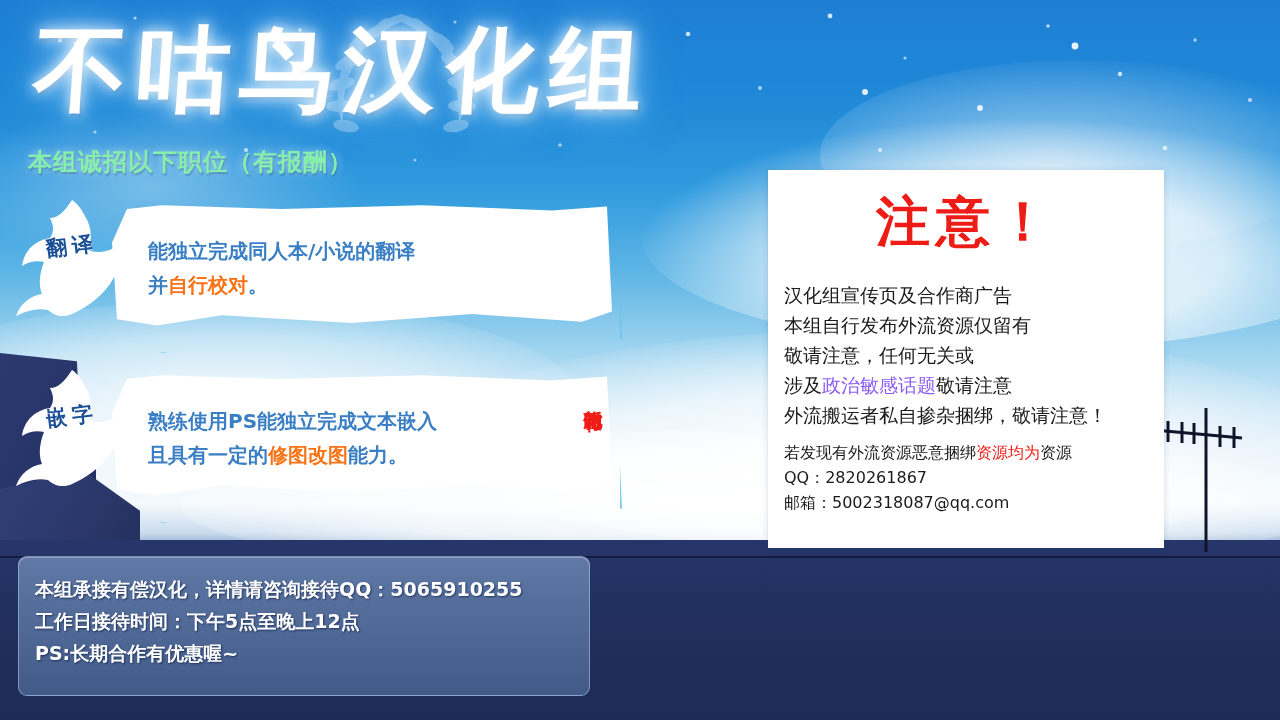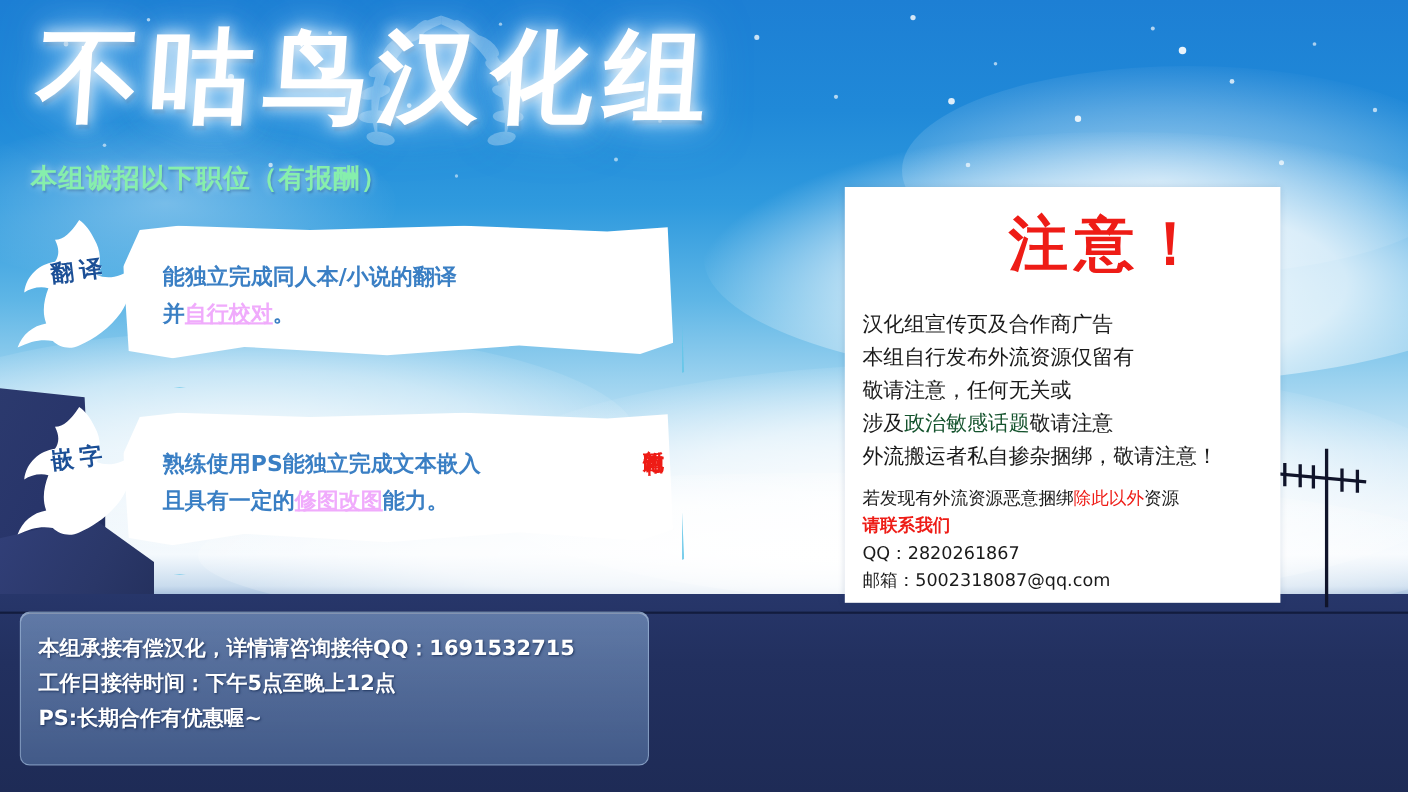--- a/index.html
+++ b/index.html
@@ -96,44 +96,44 @@
     filter:drop-shadow(0 2px 3px rgba(30,90,150,.18));}
   .ribbon-echo{position:absolute;left:6px;top:18px;width:500px;height:128px;
     border:2px solid #63c6e8;border-radius:14px;opacity:.85;
     clip-path:polygon(3% 10%,10% 5%,34% 9%,62% 5%,88% 9%,99% 6%,100% 88%,94% 97%,72% 90%,48% 97%,22% 91%,9% 99%,1% 94%,0 34%);
     background:transparent;}
   .ribbon-text{
     position:absolute;left:36px;top:30px;width:440px;
     font-family:"DejaVu Sans","Liberation Sans",sans-serif;
     font-size:20px;font-weight:700;line-height:34px;color:#3a7fc4;
   }
-  .ribbon-text .hi{color:#f0abfc;text-decoration:underline;}
+  .ribbon-text .hi{color:#f97316;}
   .saturated{
     position:absolute;left:466px;top:20px;width:26px;
     font-family:"DejaVu Sans","Liberation Sans",sans-serif;
     font-size:19px;font-weight:700;line-height:21px;color:#ee1c16;
     writing-mode:vertical-rl;text-orientation:upright;letter-spacing:1px;
   }
 
   
   .notice{
     position:absolute;left:768px;top:170px;width:396px;height:378px;
     background:#ffffff;box-shadow:0 1px 6px rgba(20,60,110,.18);
   }
   .notice-title{
     position:absolute;left:0;top:16px;width:396px;text-align:center;
     font-family:"DejaVu Sans","Liberation Sans",sans-serif;
-    font-size:54px;font-weight:700;color:#ee1c16;letter-spacing:6px;margin-left:41px;
+    font-size:54px;font-weight:700;color:#ee1c16;letter-spacing:6px;
   }
   .notice-body{
     position:absolute;left:16px;top:110px;width:368px;
     font-family:"DejaVu Sans","Liberation Sans",sans-serif;
     font-size:19px;font-weight:400;line-height:30px;color:#1a1a1a;
   }
-  .notice-body .hi{color:#14532d;}
+  .notice-body .hi{color:#8b5cf6;}
   .notice-small{
     position:absolute;left:16px;top:270px;width:372px;
     font-family:"DejaVu Sans","Liberation Sans",sans-serif;
     font-size:16px;font-weight:400;line-height:25px;color:#1a1a1a;
   }
   .notice-small .hi{color:#ee1c16;}
   .notice-small .bold-red{color:#ee1c16;font-weight:700;}
 
   
   .bottombox{
@@ -288,28 +288,27 @@
   <div class="notice">
     <div class="notice-title">注意！</div>
     <div class="notice-body">
       <div>汉化组宣传页及合作商广告</div>
       <div>本组自行发布外流资源仅留有</div>
       <div>敬请注意，任何无关或</div>
       <div><span>涉及</span><span class="hi">政治敏感话题</span><span>敬请注意</span></div>
       <div>外流搬运者私自掺杂捆绑，敬请注意！</div>
     </div>
     <div class="notice-small">
-      <div><span>若发现有外流资源恶意捆绑</span><span class="hi">除此以外</span><span>资源</span></div>
-      <div class="bold-red">请联系我们</div>
+      <div><span>若发现有外流资源恶意捆绑</span><span class="hi">资源均为</span><span>资源</span></div>
       <div>QQ：2820261867</div>
       <div>邮箱：5002318087@qq.com</div>
     </div>
   </div>
 
   <div class="bottombox">
     <div class="bottombox-text">
-      <div>本组承接有偿汉化，详情请咨询接待QQ：1691532715</div>
+      <div>本组承接有偿汉化，详情请咨询接待QQ：5065910255</div>
       <div>工作日接待时间：下午5点至晚上12点</div>
       <div>PS:长期合作有优惠喔~</div>
     </div>
   </div>
 
 </div>
 
 </body></html>

